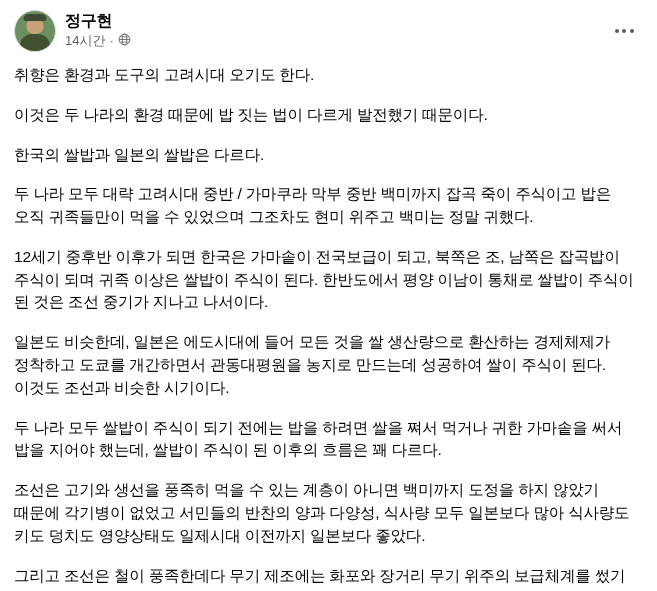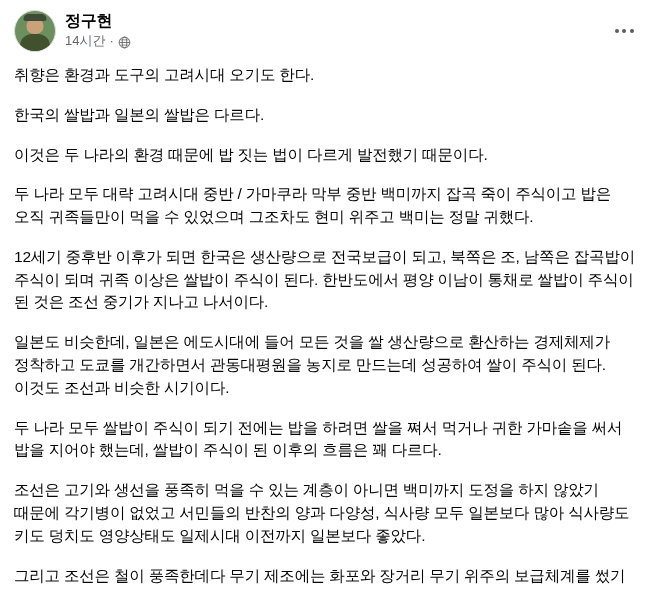--- a/index.html
+++ b/index.html
@@ -75,21 +75,21 @@
   }
   .author-name {
     font-size: 16px;
     font-weight: bold;
     color: #050505;
     line-height: 20px;
     letter-spacing: -0.2px;
   }
   .meta-row {
     display: flex;
-    align-items: flex-end;
+    align-items: flex-start;
     font-size: 13px;
     color: #65676b;
     line-height: 16px;
     margin-top: 2px;
   }
   .meta-sep {
     margin: 0 4px;
     color: #65676b;
   }
   .globe-icon svg { display: block; }
@@ -164,23 +164,23 @@
       <span class="dots">
         <i></i>
           <i></i>
           <i></i>
       </span>
     </div>
   </div>
 
   <div class="post-body">
     <p>취향은 환경과 도구의 고려시대 오기도 한다.</p>
+    <p>이것은 두 나라의 환경 때문에 밥 짓는 법이 다르게 발전했기 때문이다.</p>
     <p>한국의 쌀밥과 일본의 쌀밥은 다르다.</p>
-    <p>이것은 두 나라의 환경 때문에 밥 짓는 법이 다르게 발전했기 때문이다.</p>
     <p>두 나라 모두 대략 고려시대 중반 / 가마쿠라 막부 중반 백미까지 잡곡 죽이 주식이고 밥은 오직 귀족들만이 먹을 수 있었으며 그조차도 현미 위주고 백미는 정말 귀했다.</p>
-    <p>12세기 중후반 이후가 되면 한국은 생산량으로 전국보급이 되고, 북쪽은 조, 남쪽은 잡곡밥이 주식이 되며 귀족 이상은 쌀밥이 주식이 된다. 한반도에서 평양 이남이 통채로 쌀밥이 주식이 된 것은 조선 중기가 지나고 나서이다.</p>
+    <p>12세기 중후반 이후가 되면 한국은 가마솥이 전국보급이 되고, 북쪽은 조, 남쪽은 잡곡밥이 주식이 되며 귀족 이상은 쌀밥이 주식이 된다. 한반도에서 평양 이남이 통채로 쌀밥이 주식이 된 것은 조선 중기가 지나고 나서이다.</p>
     <p>일본도 비슷한데, 일본은 에도시대에 들어 모든 것을 쌀 생산량으로 환산하는 경제체제가 정착하고 도쿄를 개간하면서 관동대평원을 농지로 만드는데 성공하여 쌀이 주식이 된다. 이것도 조선과 비슷한 시기이다.</p>
     <p>두 나라 모두 쌀밥이 주식이 되기 전에는 밥을 하려면 쌀을 쪄서 먹거나 귀한 가마솥을 써서 밥을 지어야 했는데, 쌀밥이 주식이 된 이후의 흐름은 꽤 다르다.</p>
     <p>조선은 고기와 생선을 풍족히 먹을 수 있는 계층이 아니면 백미까지 도정을 하지 않았기 때문에 각기병이 없었고 서민들의 반찬의 양과 다양성, 식사량 모두 일본보다 많아 식사량도 키도 덩치도 영양상태도 일제시대 이전까지 일본보다 좋았다.</p>
     <p class="last">그리고 조선은 철이 풍족한데다 무기 제조에는 화포와 장거리 무기 위주의 보급체계를 썼기 때문에 농기와 식기에 금속을 아주 널리 사용했다. 조선 백자가 쇠퇴한 것도 자기를 굽는 것보다 유기 놋그릇을 쓰는 것이 더 저렴해서였다.</p>
   </div>
 
 </div>
 
 </body></html>

